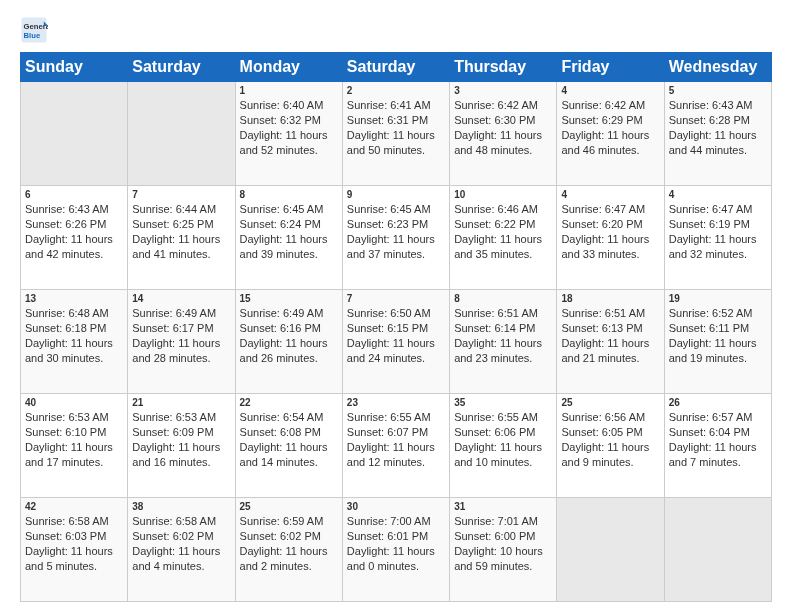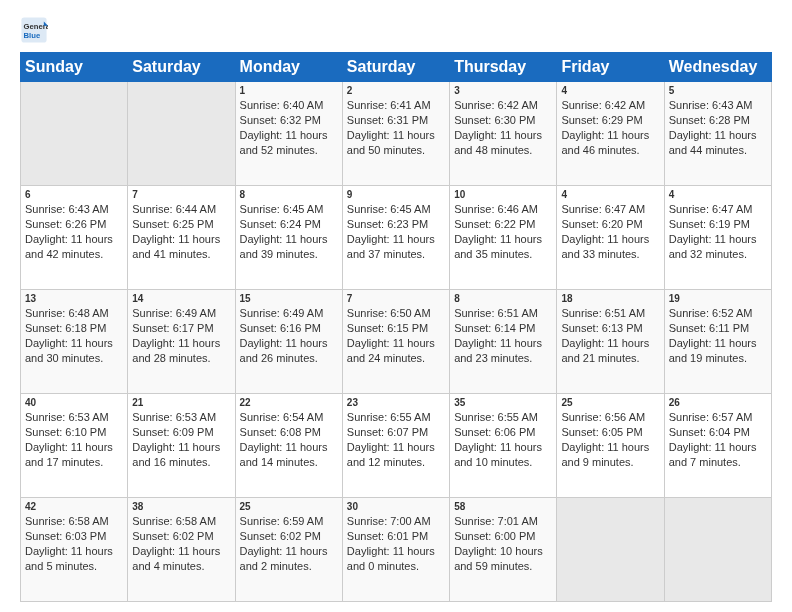--- a/index.html
+++ b/index.html
@@ -261,21 +261,21 @@
           </td>
           <td>
             <span class="day-num">25</span>
             <div class="day-info">Sunrise: 6:59 AM<br>Sunset: 6:02 PM<br>Daylight: 11 hours and 2 minutes.</div>
           </td>
           <td>
             <span class="day-num">30</span>
             <div class="day-info">Sunrise: 7:00 AM<br>Sunset: 6:01 PM<br>Daylight: 11 hours and 0 minutes.</div>
           </td>
           <td>
-            <span class="day-num">58</span>
+            <span class="day-num">31</span>
             <div class="day-info">Sunrise: 7:01 AM<br>Sunset: 6:00 PM<br>Daylight: 10 hours and 59 minutes.</div>
           </td>
           <td class="empty"></td>
           <td class="empty"></td>
         </tr>
       </tbody>
   </table>
 </div>
 
 </body></html>

